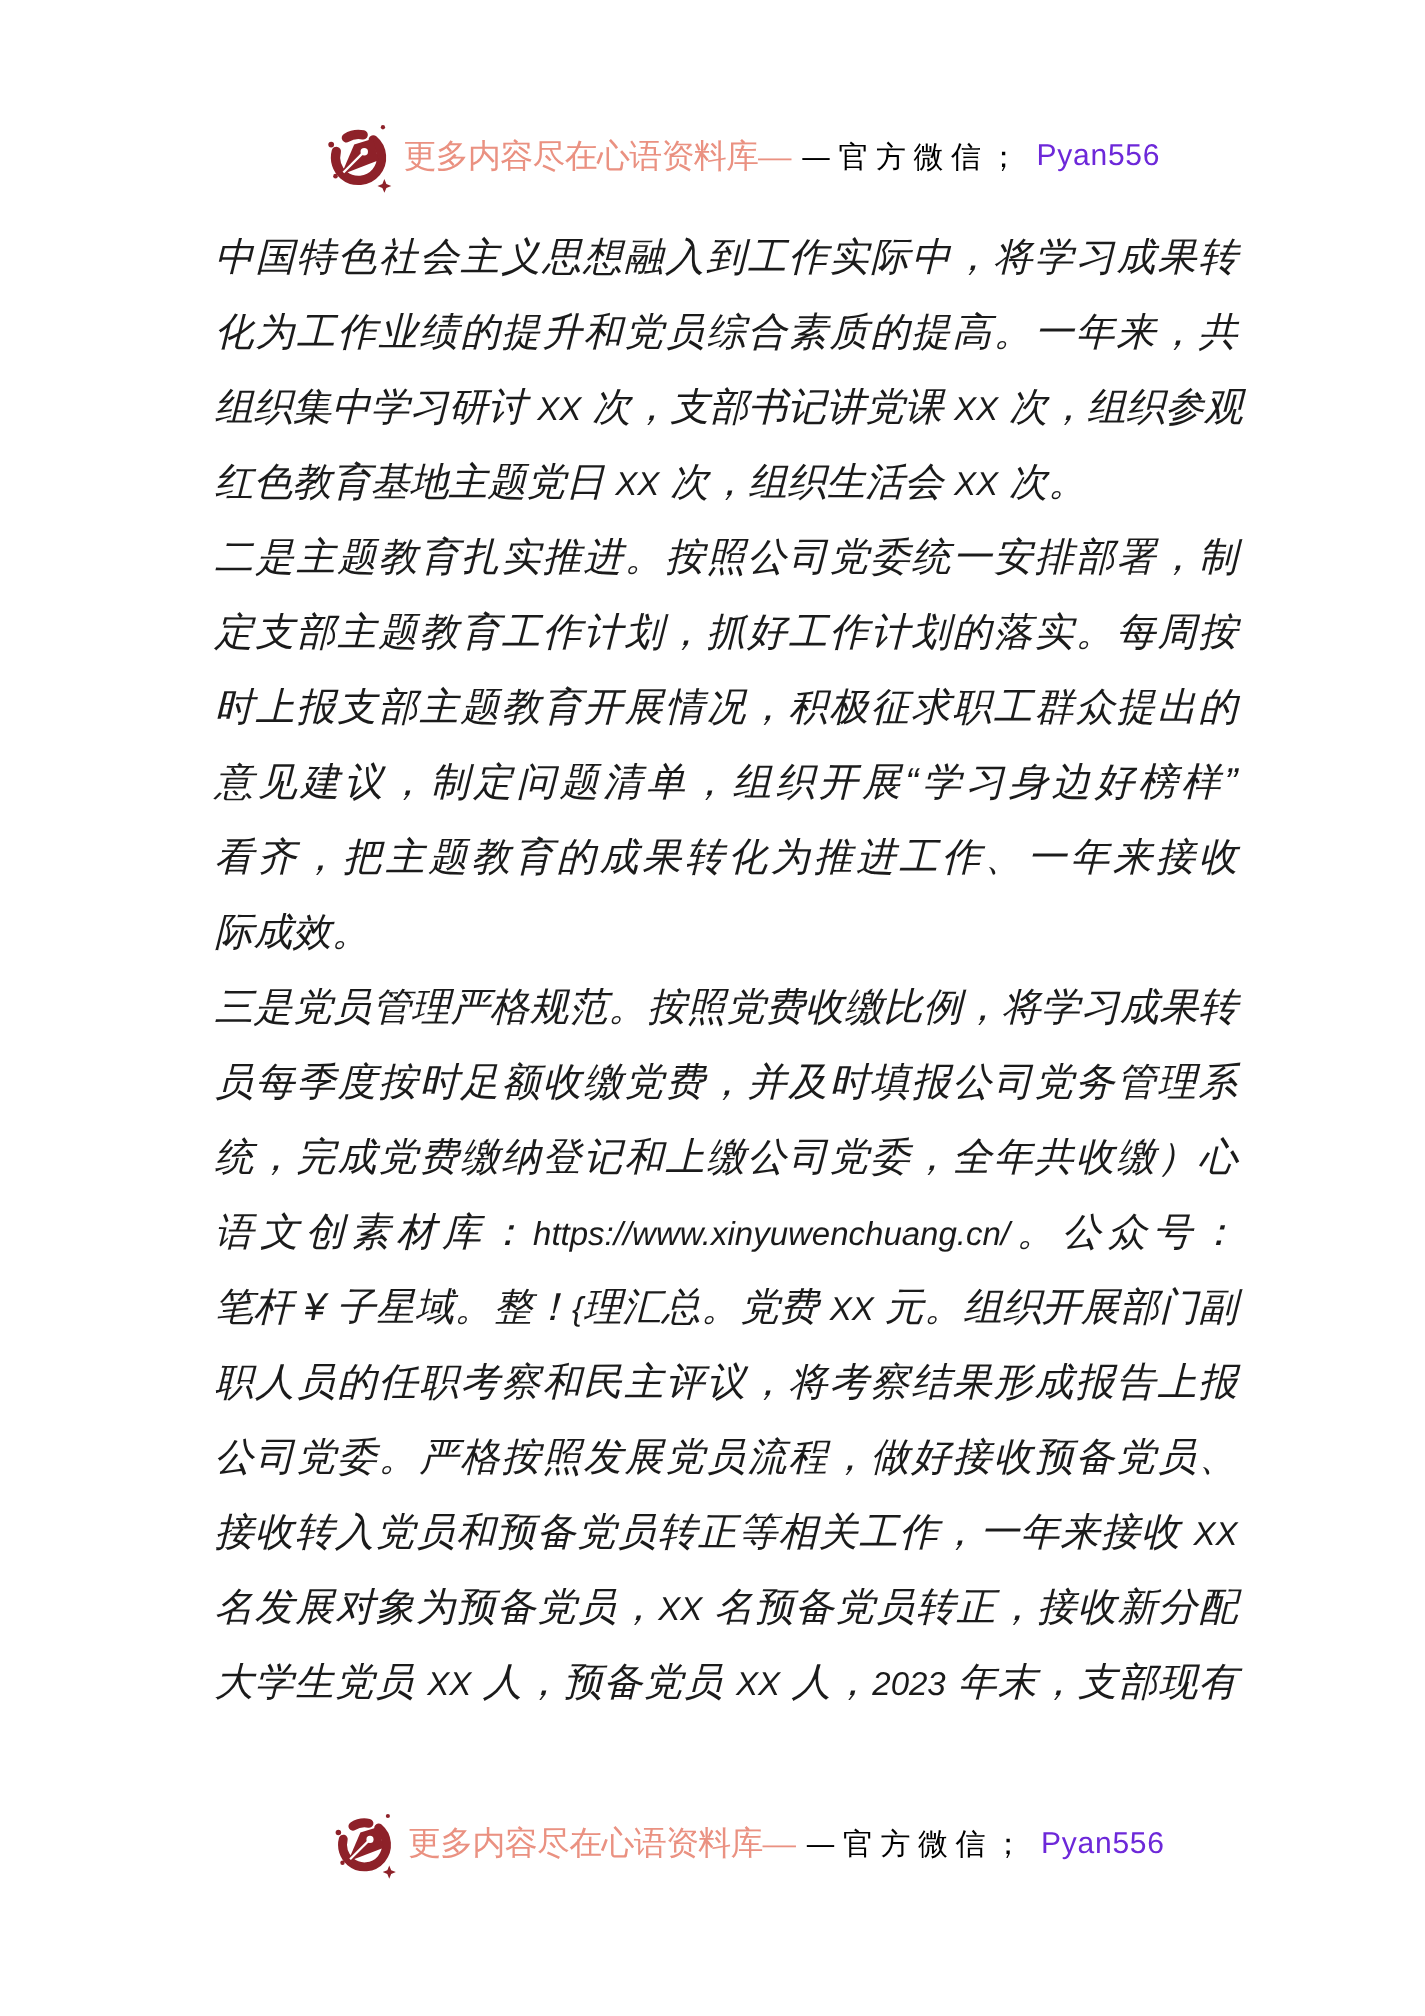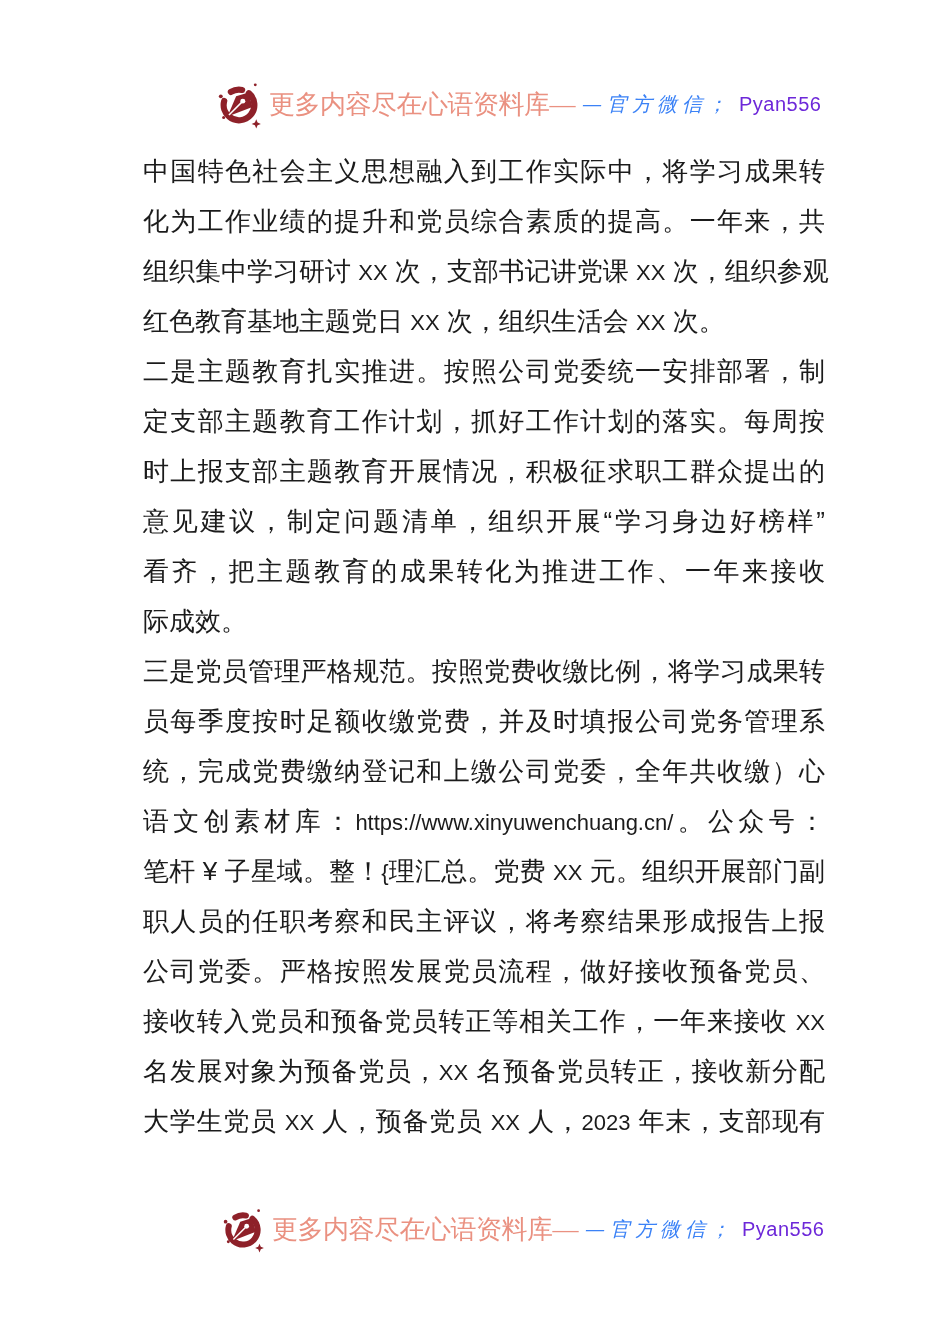--- a/index.html
+++ b/index.html
@@ -4,29 +4,29 @@
 <style>
   html,body{margin:0;padding:0;background:#ffffff;}
   .page{position:relative;width:950px;height:1344px;background:#ffffff;overflow:hidden;
         font-family:"Liberation Sans",sans-serif;}
 
   
   .wm{position:absolute;display:flex;align-items:center;gap:7px;}
   .wm-top{left:216px;top:78px;}
   .wm-bottom{left:221px;top:1204px;}
   .wm .logo{display:inline-flex;flex:0 0 auto;}
-  .wm .brand{font-family:"Liberation Serif",serif;font-size:26px;letter-spacing:-0.5px;
+  .wm .brand{font-family:"Liberation Serif",serif;font-size:22px;letter-spacing:-0.5px;
              color:#ea9181;white-space:nowrap;}
-  .wm .wechat{font-family:"DejaVu Serif",cursive;font-style:italic;font-size:20px;
-              letter-spacing:5px;color:#3b82f6;white-space:nowrap;}
+  .wm .wechat{font-family:"DejaVu Serif",cursive;font-size:20px;
+              letter-spacing:5px;color:#000000;white-space:nowrap;}
   .wm .wid{font-family:"Liberation Sans",sans-serif;font-size:20px;letter-spacing:.5px;
            color:#6d28d9;white-space:nowrap;}
 
   
-  .doc{position:absolute;left:143px;top:146px;width:682px;color:#1b1b1b;}
+  .doc{position:absolute;left:143px;top:146px;width:682px;color:#1b1b1b;font-style:italic;}
   .line{height:50px;line-height:50px;font-size:26px;white-space:nowrap;
         text-align:justify;text-align-last:justify;text-justify:inter-character;}
   .line.last{text-align:right;text-align-last:left;}
   .line .latin{font-size:22px;font-family:"Liberation Sans",sans-serif;}
 </style>
 </head>
 <body>
 
 <div class="page">
 

